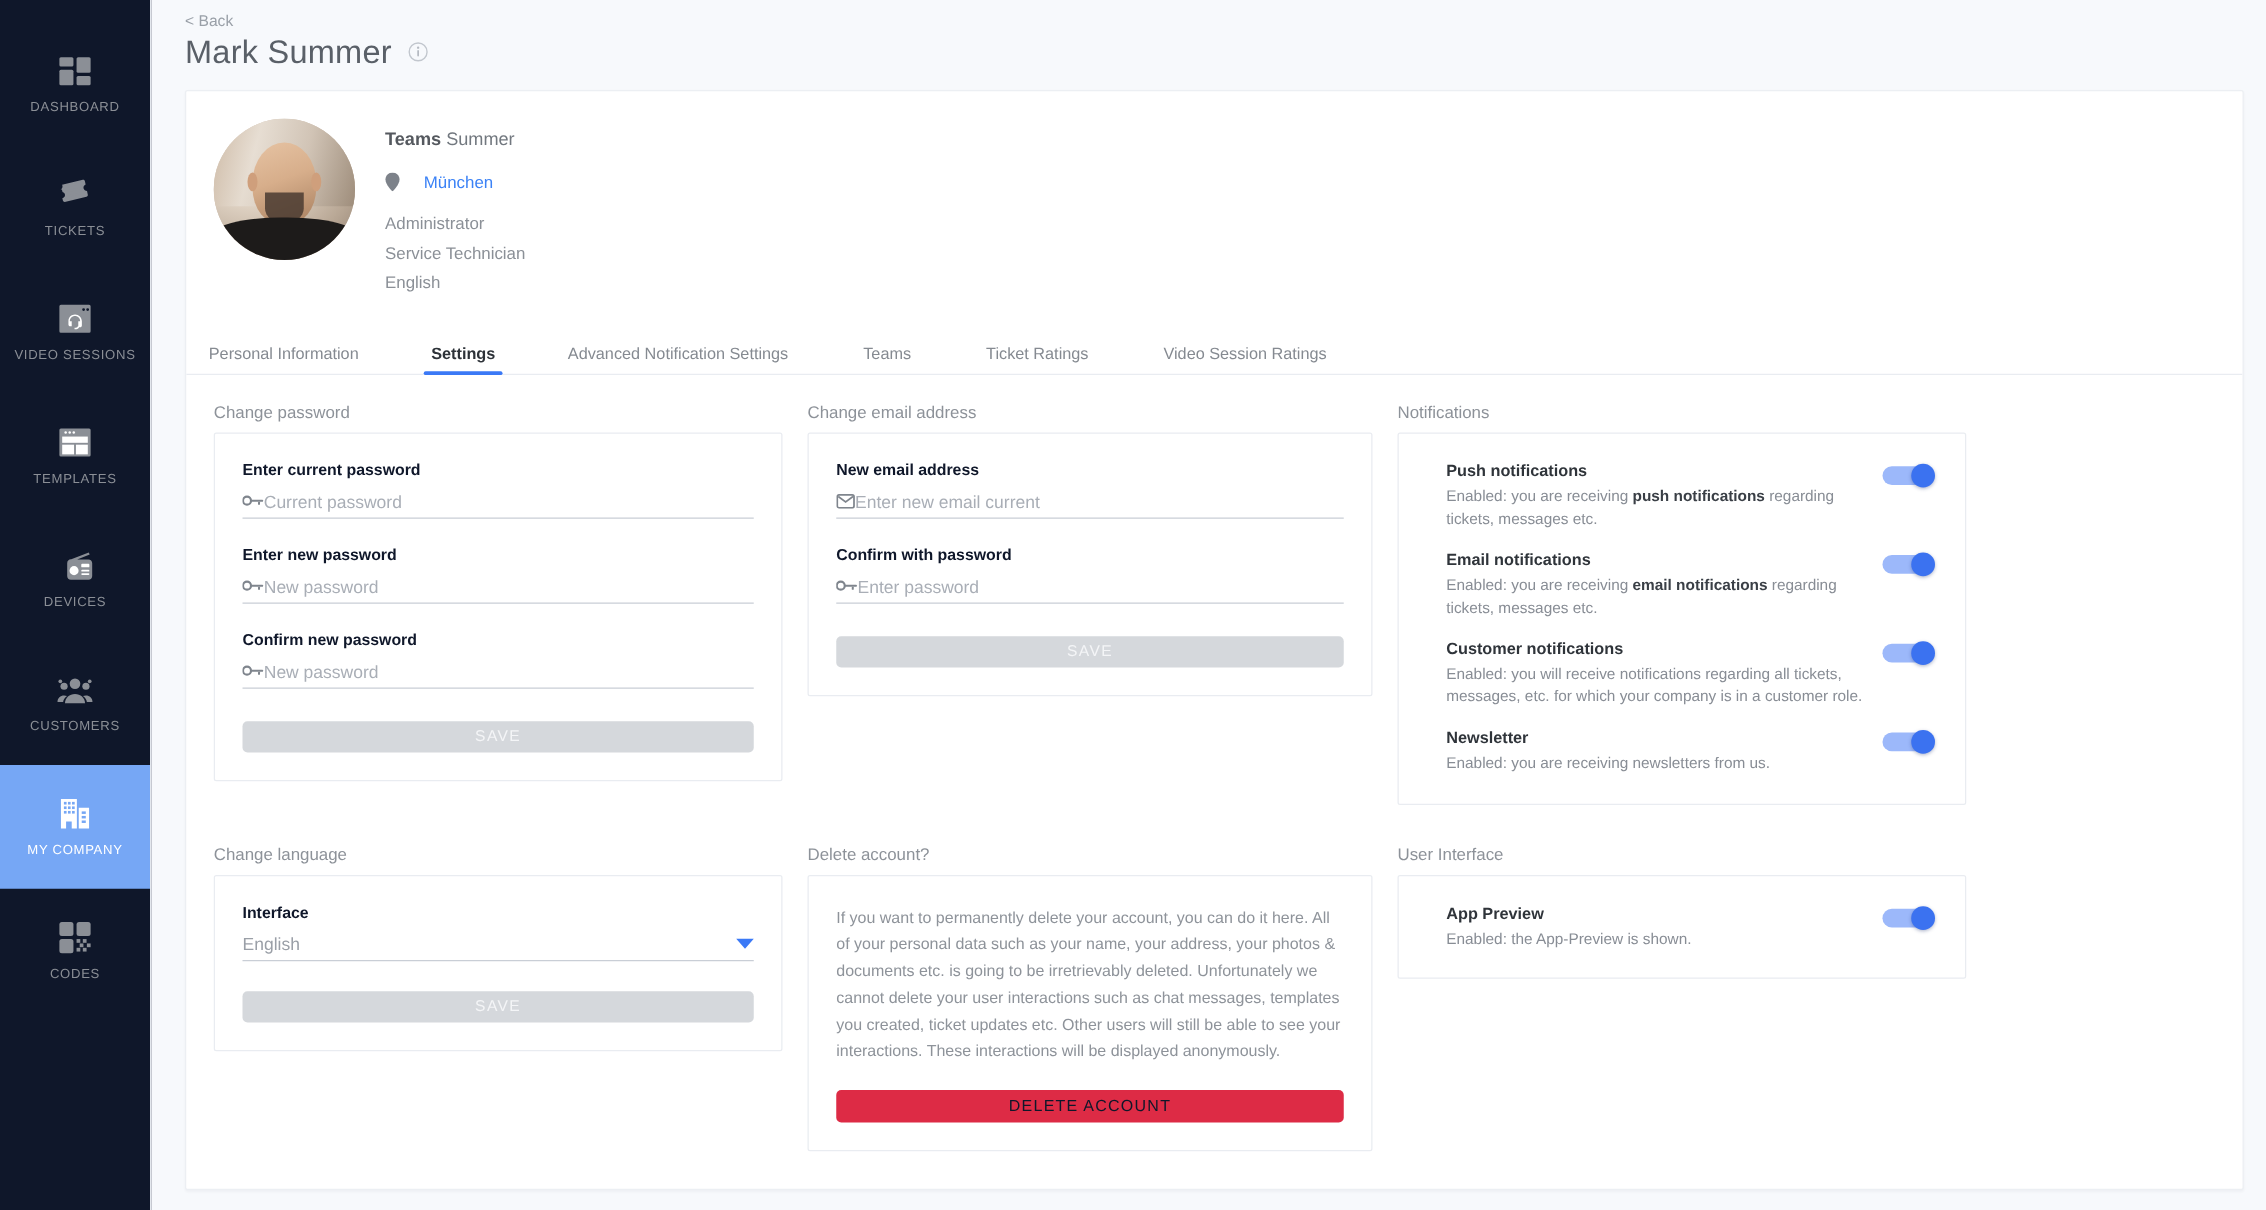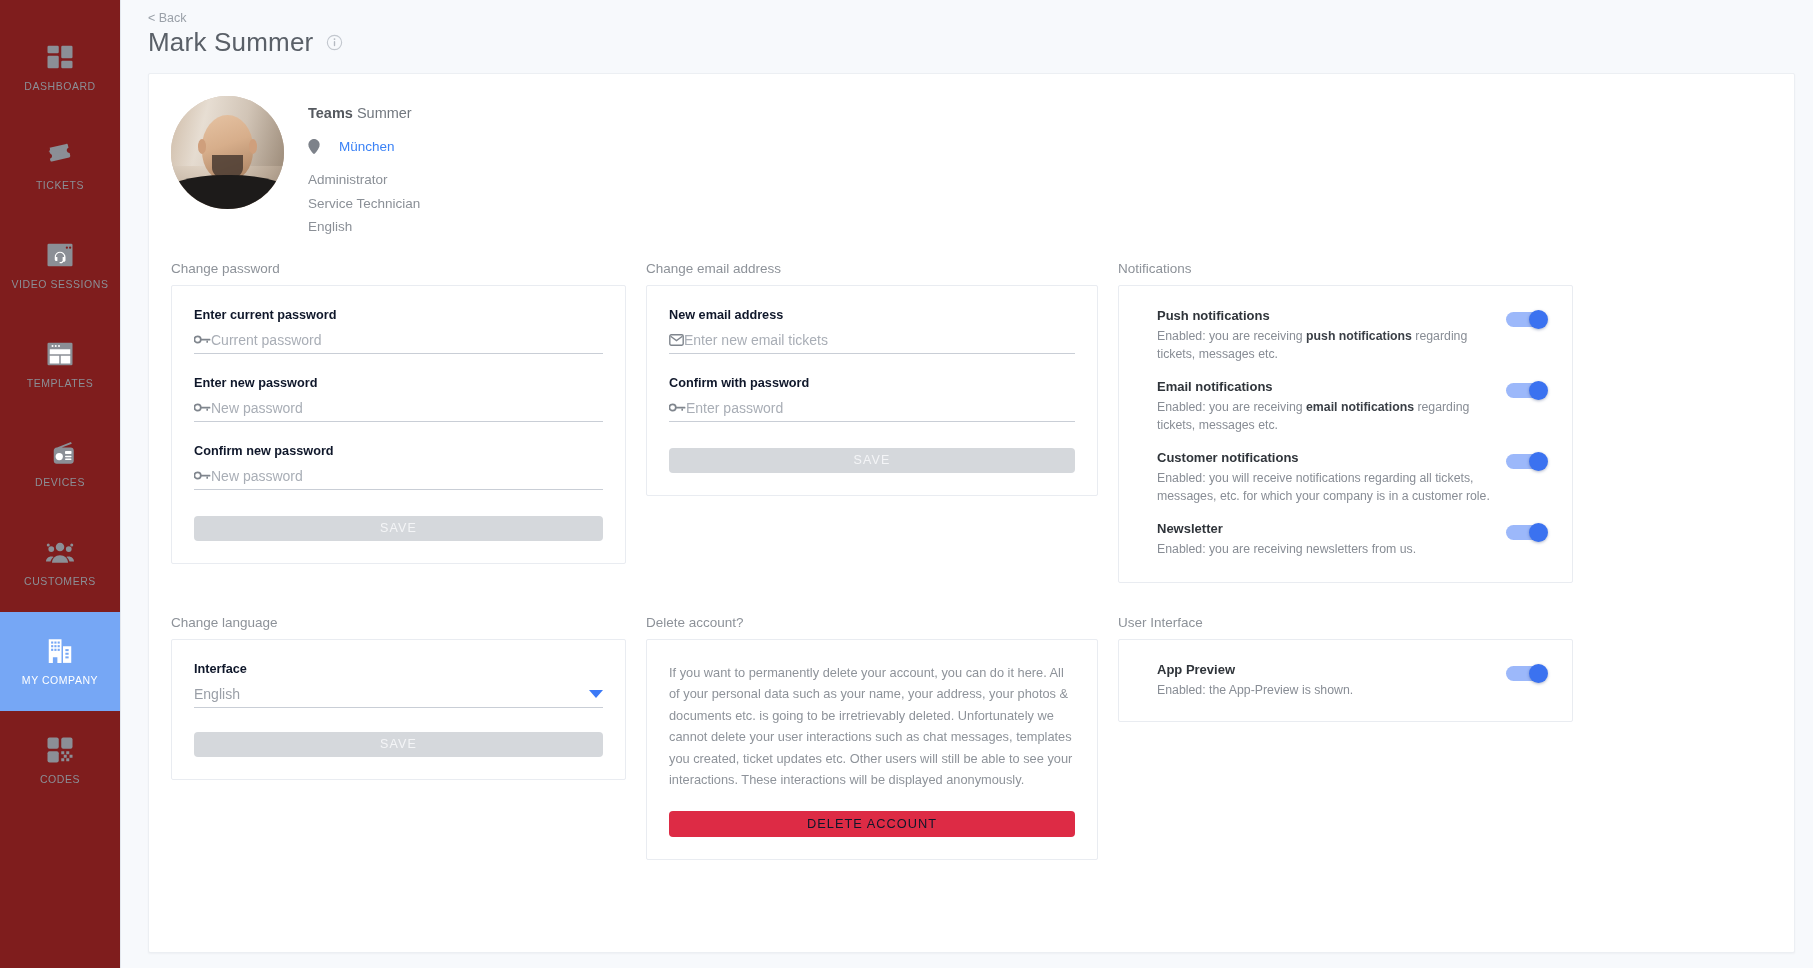--- a/index.html
+++ b/index.html
@@ -7,21 +7,21 @@
     width: 1813px; height: 968px;
     font-family: "Liberation Sans", sans-serif;
     background: #f7f9fc;
     overflow: hidden;
   }
   .app { display: flex; width: 1813px; height: 968px; }
 
   
   .sidebar {
     width: 121px; min-width: 121px; height: 968px;
-    background: #7f1d1d;
+    background: #0f172a;
     border-right: 1px solid #e4e8ee;
     display: flex; flex-direction: column;
     align-items: stretch;
     padding-top: 18px;
   }
   .nav-item {
     height: 99px;
     display: flex; flex-direction: column;
     align-items: center; justify-content: center;
     gap: 9px;
@@ -359,20 +359,28 @@
                 </svg>
             </span>
             <span>München</span>
           </div>
           <div class="prole">Administrator</div>
           <div class="prole">Service Technician</div>
           <div class="prole">English</div>
         </div>
       </div>
 
+      <div class="tabs">
+        <div class="tab" style="margin-right:58px">Personal Information</div>
+        <div class="tab active" style="margin-right:58px">Settings</div>
+        <div class="tab" style="margin-right:60px">Advanced Notification Settings</div>
+        <div class="tab" style="margin-right:60px">Teams</div>
+        <div class="tab" style="margin-right:60px">Ticket Ratings</div>
+        <div class="tab">Video Session Ratings</div>
+      </div>
 
       <div class="panels">
 
         <div class="panel-wrap">
           <div class="panel-title">Change password</div>
           <div class="panel-box">
 
             <div class="field">
               <div class="field-label">Enter current password</div>
               <div class="input-row">
@@ -425,21 +433,21 @@
 
             <div class="field">
               <div class="field-label">New email address</div>
               <div class="input-row">
                 <span>
                   <svg width="15" height="12" viewBox="0 0 15 12">
                       <rect x=".8" y=".8" width="13.4" height="10.4" rx="1.4" fill="none" stroke="#7f858d" stroke-width="1.4"></rect>
                       <path d="M1.6 2.2 7.5 6.6l5.9-4.4" fill="none" stroke="#7f858d" stroke-width="1.3"></path>
                     </svg>
                 </span>
-                <span class="ph">Enter new email tickets</span>
+                <span class="ph">Enter new email current</span>
               </div>
             </div>
 
             <div class="field">
               <div class="field-label">Confirm with password</div>
               <div class="input-row">
                 <span>
                   <svg width="17" height="11" viewBox="0 0 17 11">
                       <circle cx="3.6" cy="5.5" r="3.2" fill="none" stroke="#7f858d" stroke-width="1.7"></circle>
                       <rect x="6.4" y="4.7" width="10" height="1.7" rx=".5" fill="#7f858d"></rect>

